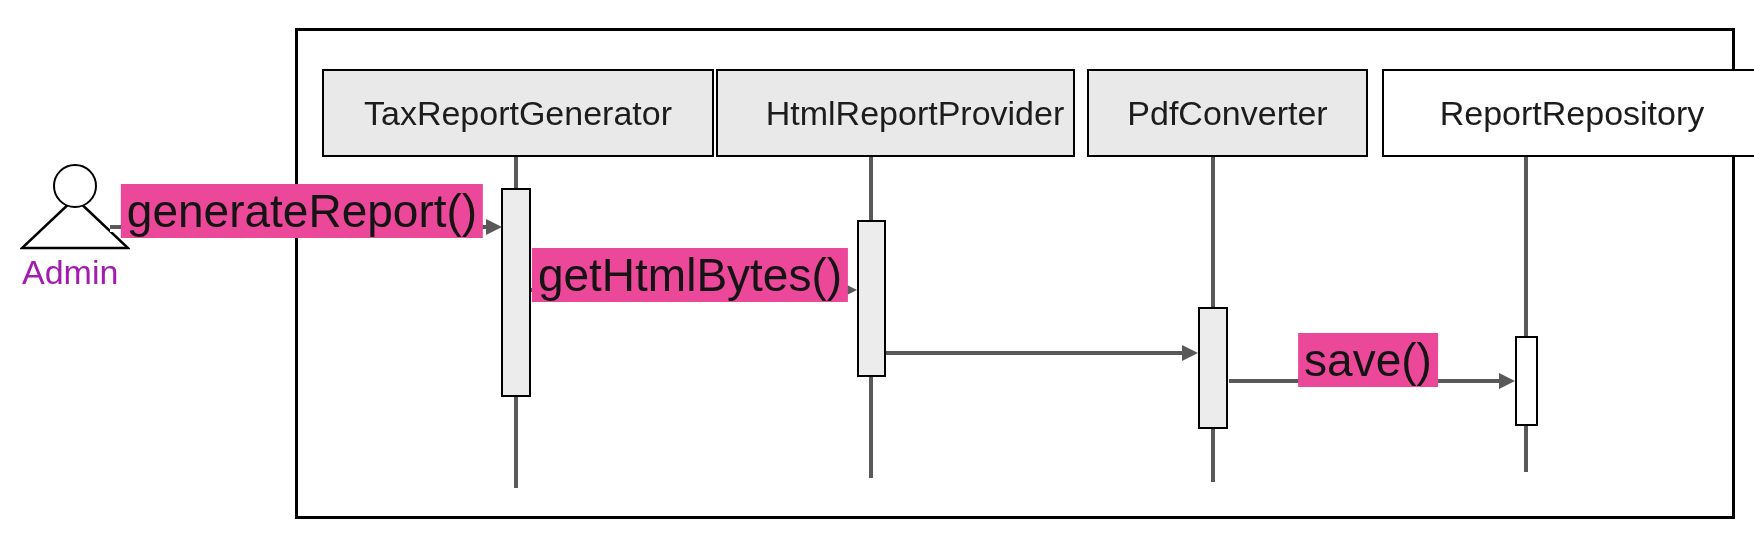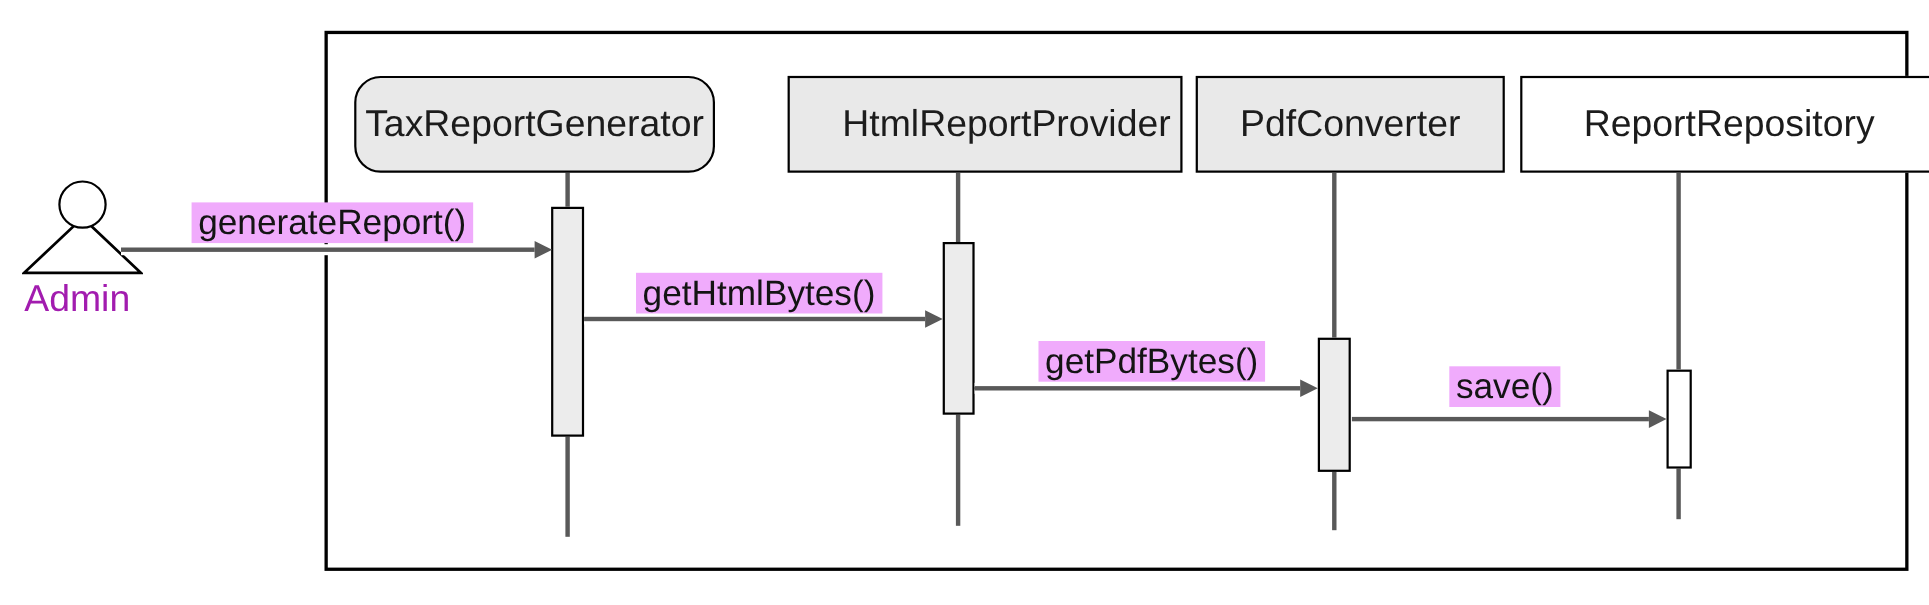--- a/index.html
+++ b/index.html
@@ -64,24 +64,24 @@
   .msg-head {
     width: 0;
     height: 0;
     border-left: 16px solid #595959;
     border-top: 8px solid transparent;
     border-bottom: 8px solid transparent;
     z-index: 4;
   }
   .msg-label {
     transform: translateX(-50%);
-    font-size: 32px;
+    font-size: 46px;
     color: #141414;
     white-space: nowrap;
-    background: #f0abfc;
+    background: #ec4899;
     padding: 0 6px;
     z-index: 5;
   }
 
   
   .actor-head {
     width: 44px;
     height: 44px;
     border: 2.5px solid #000000;
     border-radius: 50%;
@@ -100,21 +100,21 @@
 <div class="stage">
 
   <div class="abs frame" style="left:295px; top:28px; width:1440px; height:491px;"></div>
 
   <div class="abs actor-head" style="left:53px; top:164px;"></div>
   <svg class="abs" style="left:20px; top:196px; z-index:1;" width="110" height="54">
     <polygon points="55,2 108,52 2,52" fill="#ffffff" stroke="#000000" stroke-width="2.5"></polygon>
   </svg>
   <div class="abs actor-label" style="left:22px; top:253px;">Admin</div>
 
-  <div class="abs pbox" style="left:322px; width:328px;border-radius:24px;">
+  <div class="abs pbox" style="left:322px; width:392px;">
     <span>TaxReportGenerator</span>
   </div>
   <div class="abs pbox" style="left:716px; width:359px;padding-left:39px;">
     <span>HtmlReportProvider</span>
   </div>
   <div class="abs pbox" style="left:1087px; width:281px;">
     <span>PdfConverter</span>
   </div>
   <div class="abs pbox white" style="left:1382px; width:380px;">
     <span>ReportRepository</span>
@@ -135,21 +135,20 @@
   <div class="abs bar white" style="left:1515px; top:336px; width:23px; height:90px;"></div>
 
   <div class="abs msg-label" style="left:302px; top:184px;">generateReport()</div>
   <div class="abs msg-line" style="left:110px; top:225px; width:376px;"></div>
   <div class="abs msg-head" style="left:486px; top:219px;"></div>
 
   <div class="abs msg-label" style="left:690px; top:248px;">getHtmlBytes()</div>
   <div class="abs msg-line" style="left:531px; top:288px; width:310px;"></div>
   <div class="abs msg-head" style="left:841px; top:282px;"></div>
 
-  <div class="abs msg-label" style="left:1047px; top:310px;">getPdfBytes()</div>
   <div class="abs msg-line" style="left:886px; top:351px; width:296px;"></div>
   <div class="abs msg-head" style="left:1182px; top:345px;"></div>
 
   <div class="abs msg-label" style="left:1368px; top:333px;">save()</div>
   <div class="abs msg-line" style="left:1229px; top:379px; width:270px;"></div>
   <div class="abs msg-head" style="left:1499px; top:373px;"></div>
 
 </div>
 
 </body></html>

